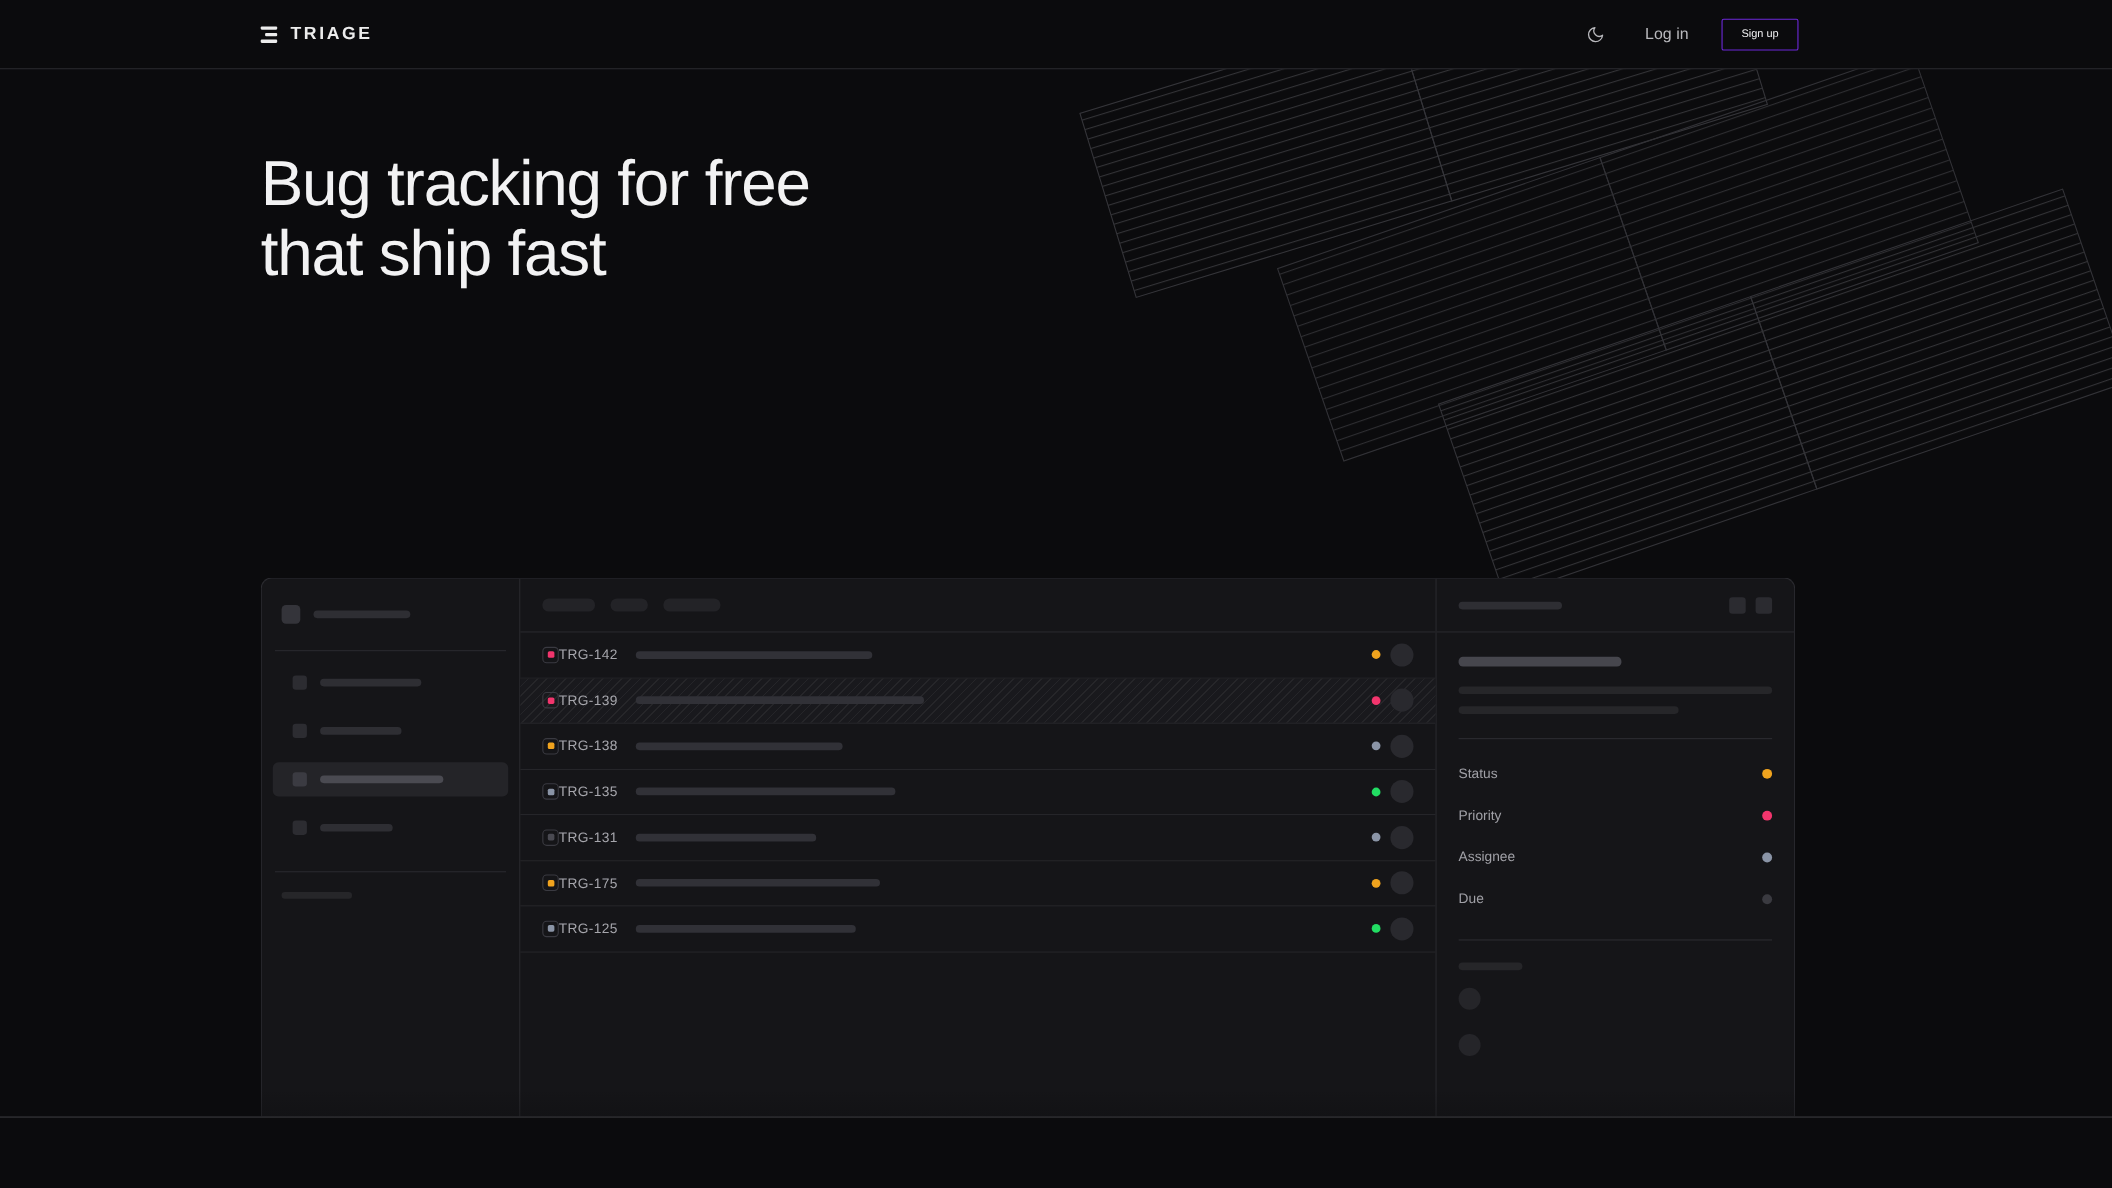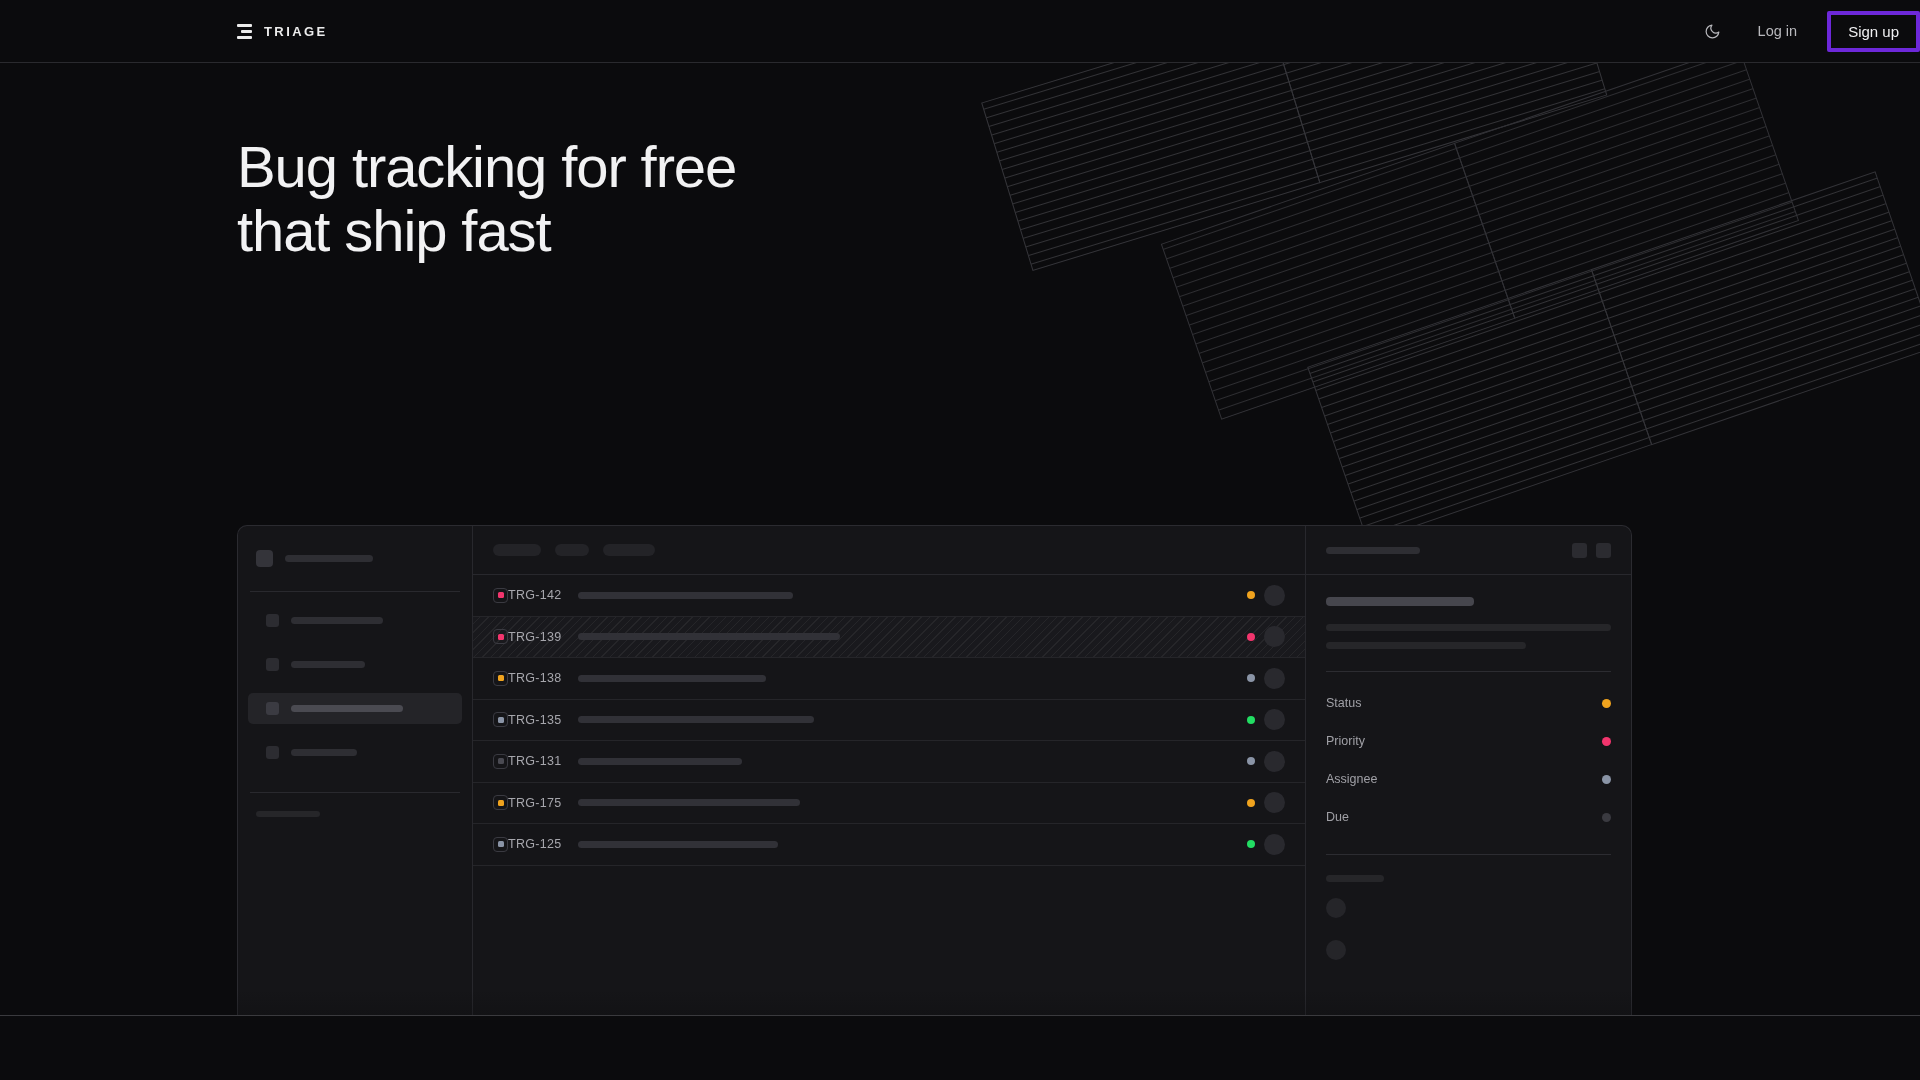--- a/index.html
+++ b/index.html
@@ -56,49 +56,50 @@
     display: block;
     height: 3px;
     background: #ececec;
     border-radius: 1px;
   }
   .brand-mark i:nth-child(1) { width: 15px; }
   .brand-mark i:nth-child(2) { width: 11px; margin-left: 4px; }
   .brand-mark i:nth-child(3) { width: 15px; }
   .brand-name {
     color: #ececec;
-    font-size: 13px;
+    font-size: 16px;
     font-weight: bold;
     letter-spacing: 2.4px;
   }
 
   .header-right {
     margin-left: auto;
     display: flex;
     align-items: center;
     gap: 0;
+    padding-right: 285px;
   }
   .theme-toggle {
     width: 34px; height: 34px;
     display: flex; align-items: center; justify-content: center;
     border: none; background: transparent; cursor: pointer;
     margin-right: 28px;
   }
   .login-link {
     color: #b9b9bd;
     font-size: 14.5px;
     text-decoration: none;
     margin-right: 30px;
     cursor: pointer;
   }
   .signup-btn {
-    border: 4px solid #6d28d9;
+    border: 1px solid #6d28d9;
     background: transparent;
     color: #f0f0f2;
-    font-size: 15px;
+    font-size: 10px;
     font-family: "Liberation Sans", sans-serif;
     padding: 8px 17px;
     cursor: pointer;
     border-radius: 2px;
   }
 
   
   .hero {
     position: relative;
     z-index: 3;

